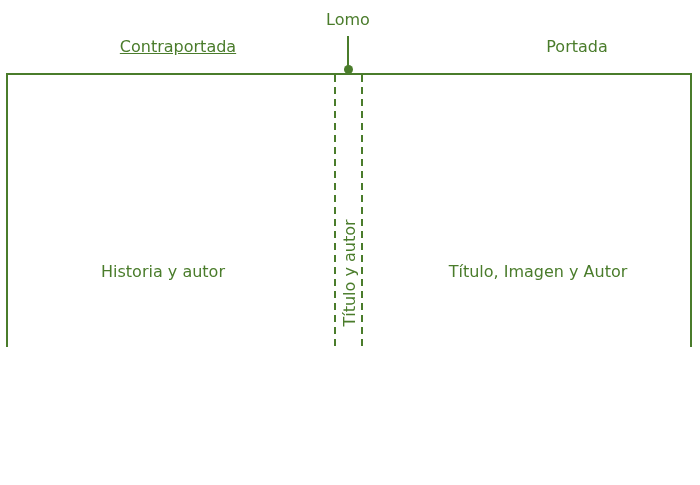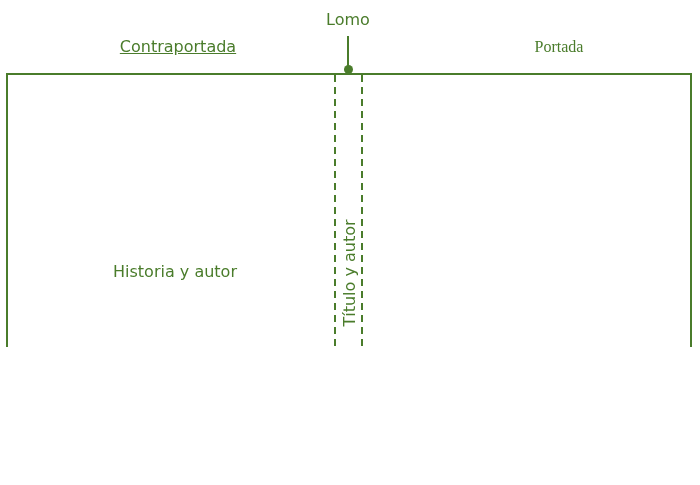--- a/index.html
+++ b/index.html
@@ -66,22 +66,22 @@
       var(--accent) 0px,
       var(--accent) 7px,
       transparent 7px,
       transparent 12px
     );
   }
   .spine-dash.left  { left: 334px; }
   .spine-dash.right { left: 361px; }
   .lbl-spine  { left: 348px; top: 10px; }
   .lbl-back   { left: 178px; top: 37px; text-decoration: underline; }
-  .lbl-front  { left: 559px; top: 37px; font-family: Liberation Serif, serif; }
-  .cnt-back   { left: 175px; top: 271px; }
+  .lbl-front  { left: 577px; top: 37px; }
+  .cnt-back   { left: 163px; top: 271px; }
   .cnt-front  { left: 538px; top: 271px; }
   .cnt-spine  { left: 349px; top: 273px; }
 </style>
 </head>
 <body>
 
 <div class="canvas">
 
   <div class="label lbl-spine">Lomo</div>
 
@@ -96,14 +96,15 @@
   <div class="book"></div>
 
   <div class="spine-dash left"></div>
 
   <div class="spine-dash right"></div>
 
   <div class="content-label cnt-back">Historia y autor</div>
 
   <div class="content-label vertical cnt-spine">Título y autor</div>
 
+  <div class="content-label cnt-front">Título, Imagen y Autor</div>
 
 </div>
 
 </body></html>

